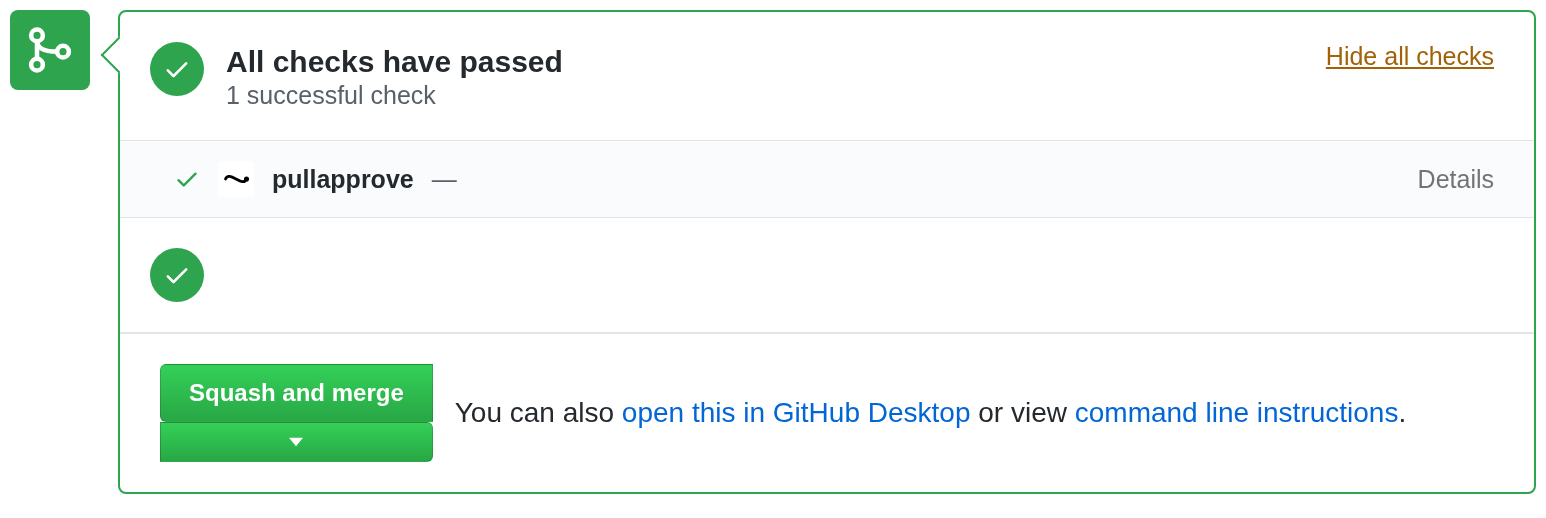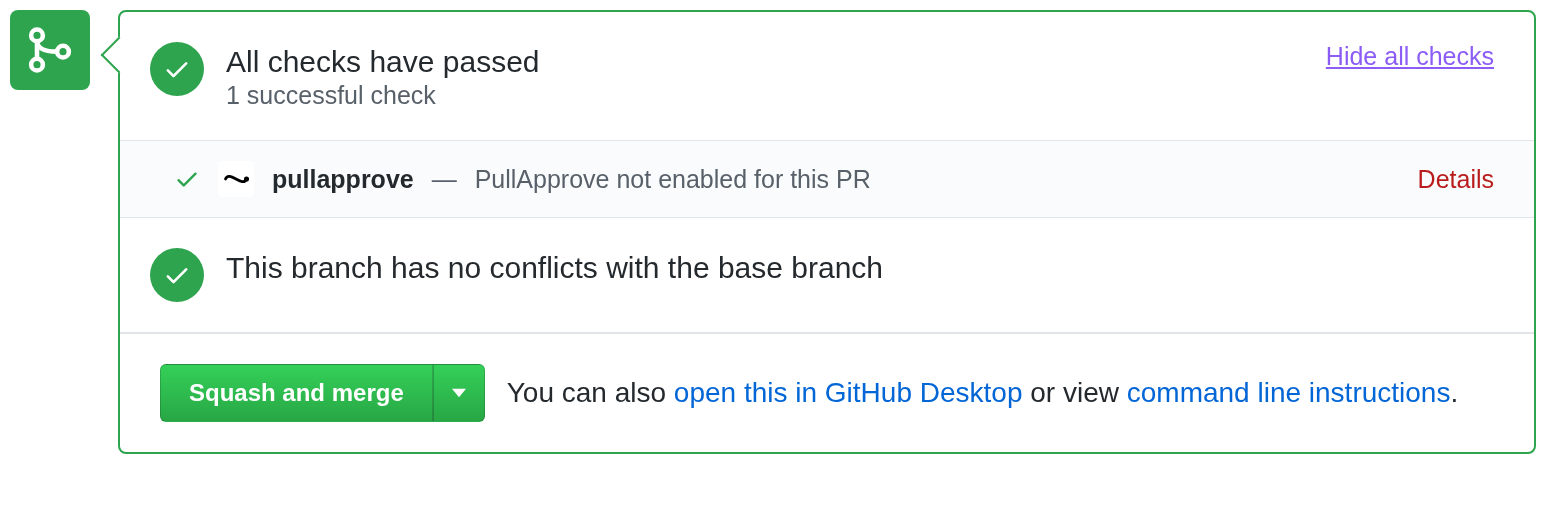--- a/index.html
+++ b/index.html
@@ -69,34 +69,34 @@
       background: #2ea44f;
       display: flex;
       align-items: center;
       justify-content: center;
       flex-shrink: 0;
     }
     .status-circle svg { width: 28px; height: 28px; }
     .section-text { flex: 1; }
     .section-title {
       font-size: 30px;
-      font-weight: 400;
+      font-weight: 700;
       color: #24292e;
       line-height: 1.3;
     }
     .section-sub {
       font-size: 25px;
       color: #586069;
     }
     .section-link {
       position: absolute;
       right: 40px;
       top: 30px;
       font-size: 25px;
-      color: #8b5cf6;
+      color: #a16207;
       text-decoration: underline;
       cursor: pointer;
     }
     .check-row {
       background: #fafbfc;
       border-bottom: 1px solid #e1e4e8;
       display: flex;
       align-items: center;
       padding: 20px 40px 20px 40px;
       gap: 18px;
@@ -124,32 +124,33 @@
       font-weight: 600;
       color: #24292e;
     }
     .check-desc {
       font-size: 25px;
       color: #586069;
     }
     .check-details {
       margin-left: auto;
       font-size: 25px;
-      color: #b91c1c;
+      color: #737373;
       cursor: pointer;
     }
     .merge-footer {
       padding: 30px 40px;
       display: flex;
       align-items: center;
       gap: 22px;
       border-top: 1px solid #e1e4e8;
     }
     .btn-group {
       display: flex;
+      flex-direction: column;
     }
     .btn-merge {
       background: linear-gradient(#34d058, #28a745);
       border: 1px solid rgba(27,31,35,0.2);
       color: #fff;
       font-weight: 600;
       font-size: 24px;
       padding: 14px 28px;
       border-radius: 6px 0 0 6px;
       cursor: pointer;
@@ -211,32 +212,30 @@
         <path fill="currentColor" d="M13.78 4.22a.75.75 0 010 1.06l-7.25 7.25a.75.75 0 01-1.06 0L2.22 9.28a.75.75 0 011.06-1.06L6 10.94l6.72-6.72a.75.75 0 011.06 0z"></path>
       </svg>
       <div class="check-avatar">
         <svg viewBox="0 0 24 24">
           <path d="M3 12 C 6 4, 18 20, 21 12" stroke="#000" stroke-width="2.4" fill="none" stroke-linecap="round"></path>
           <circle cx="21" cy="12" r="2.2" fill="#000"></circle>
         </svg>
       </div>
       <span class="check-name">pullapprove</span>
       <span class="check-desc"> — </span>
-      <span class="check-desc">PullApprove not enabled for this PR</span>
       <a class="check-details">Details</a>
     </div>
 
     <div class="section">
       <div class="status-circle">
         <svg viewBox="0 0 16 16">
           <path fill="#fff" d="M13.78 4.22a.75.75 0 010 1.06l-7.25 7.25a.75.75 0 01-1.06 0L2.22 9.28a.75.75 0 011.06-1.06L6 10.94l6.72-6.72a.75.75 0 011.06 0z"></path>
         </svg>
       </div>
       <div class="section-text">
-        <div class="section-title">This branch has no conflicts with the base branch</div>
       </div>
     </div>
 
     <div class="merge-footer">
       <div class="btn-group">
         <button class="btn-merge">Squash and merge</button>
         <button class="btn-caret">
           <svg viewBox="0 0 10 6">
             <path fill="#fff" d="M0 0 L10 0 L5 6 Z"></path>
           </svg>

